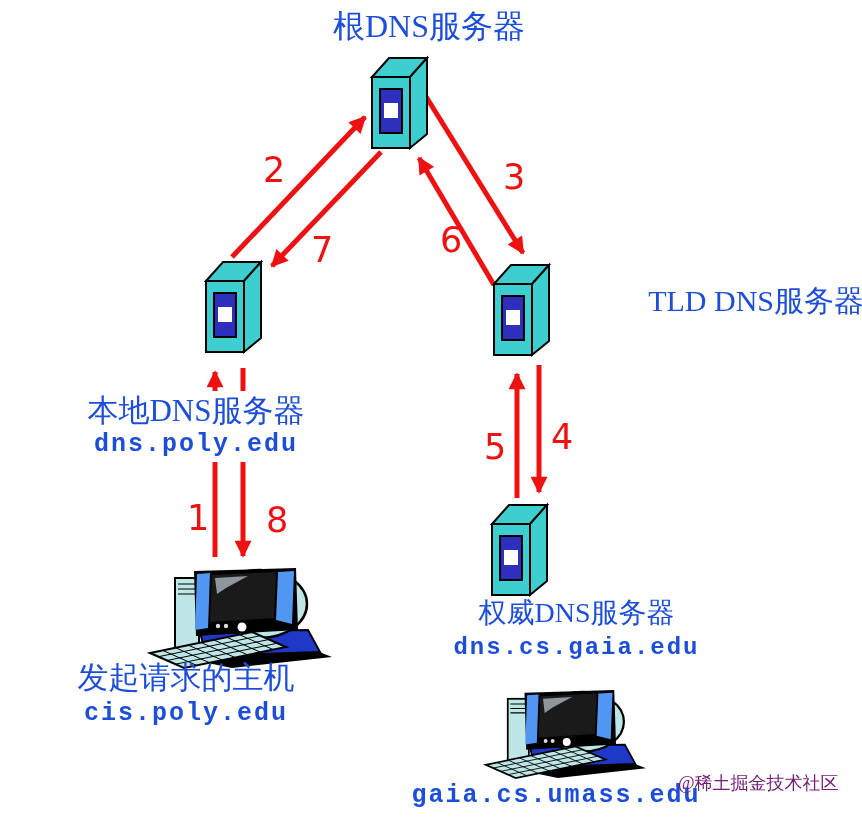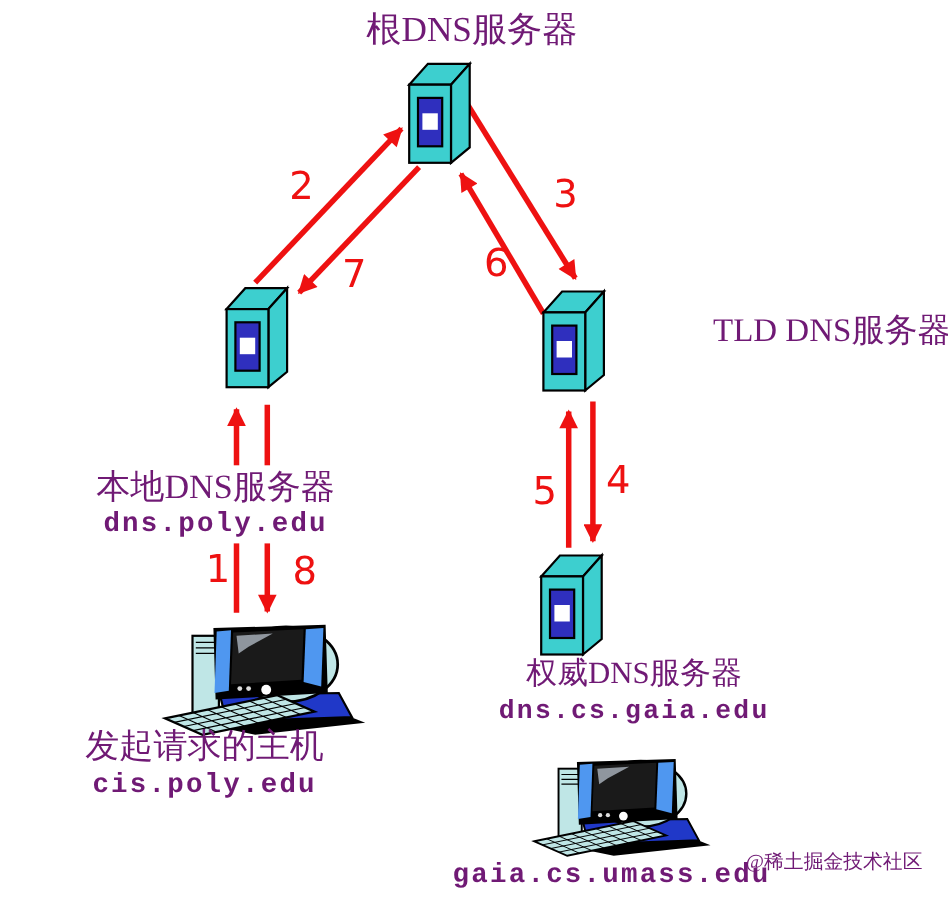--- a/index.html
+++ b/index.html
@@ -1,29 +1,29 @@
 <!DOCTYPE html>
 <html><head>
 <meta charset="utf-8">
 <style>
   html,body{margin:0;padding:0;background:#ffffff;}
   #canvas{
     position:relative;width:862px;height:818px;background:#ffffff;
     overflow:hidden;font-family:"Liberation Serif",serif;
   }
   #diagram-svg{position:absolute;left:0;top:0;z-index:0;}
-  .lbl{position:absolute;z-index:2;color:#701a75;white-space:nowrap;}
+  .lbl{position:absolute;z-index:2;color:#1d4ed8;white-space:nowrap;}
   .cjk{font-family:"Liberation Serif",serif;}
   .mono{font-family:Liberation Mono, monospace;font-weight:bold;letter-spacing:2px;}
   .num{
     position:absolute;z-index:2;color:#ee1111;
     font-family:"DejaVu Sans",sans-serif;font-size:35px;line-height:1;
   }
   .block{text-align:center;}
-  #local-block{left:60px;top:391px;width:272px;background:#ffffff;padding:2px 0 4px 0;margin-top:32px;}
+  #local-block{left:60px;top:391px;width:272px;background:#ffffff;padding:2px 0 4px 0;}
   #local-block .l1{font-size:31px;line-height:36px;}
   #local-block .l2{font-size:25px;line-height:26px;margin-top:3px;}
   #title{left:333px;top:9px;font-size:32px;line-height:34px;}
   #tld-label{right:-2px;top:285px;font-size:30px;line-height:32px;}
   #auth-block{left:424px;top:597px;width:305px;}
   #auth-block .l1{font-size:28px;line-height:32px;}
   #auth-block .l2{font-size:24px;line-height:26px;margin-top:6px;}
   #host-block{left:40px;top:661px;width:292px;}
   #host-block .l1{font-size:31px;line-height:34px;}
   #host-block .l2{font-size:25px;line-height:27px;margin-top:5px;}

